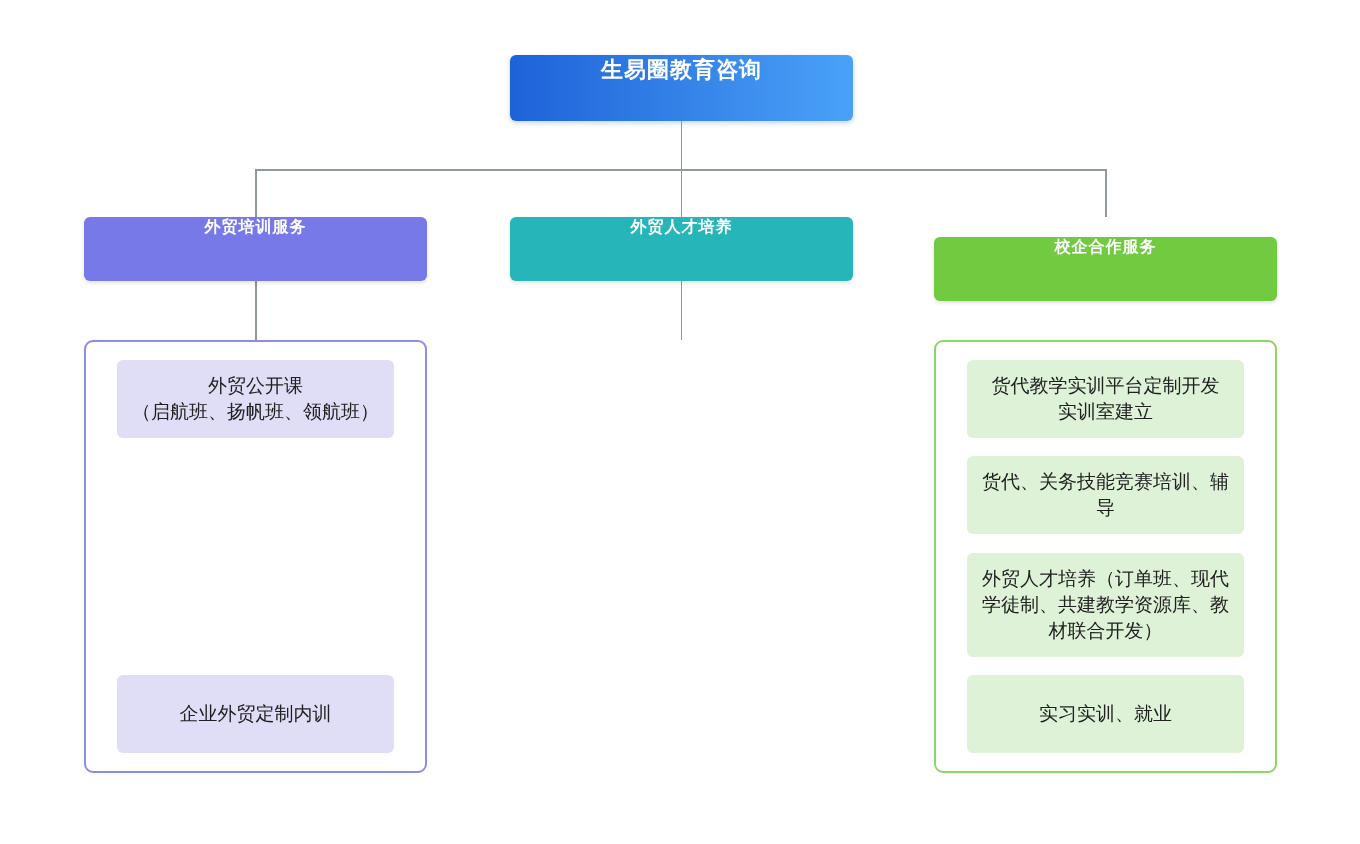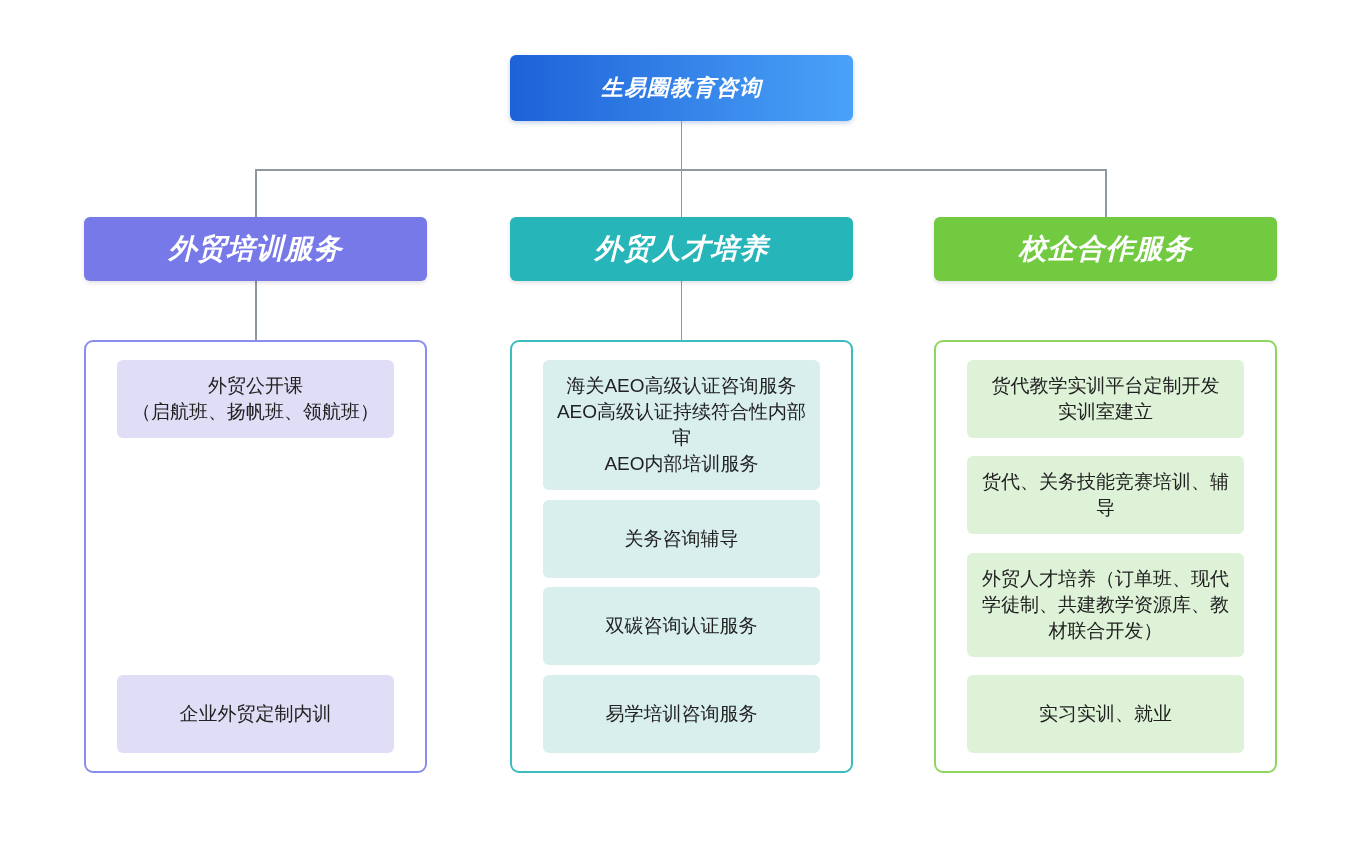--- a/index.html
+++ b/index.html
@@ -13,49 +13,47 @@
     width: 1360px;
     height: 844px;
     background: #ffffff;
     overflow: hidden;
   }
   
   .node {
     position: absolute;
     box-sizing: border-box;
     display: flex;
-    align-items: center;
     justify-content: center;
     text-align: center;
-    font-style: italic;
   }
   .root-node {
     left: 510px; top: 55px;
     width: 343px; height: 66px;
     border-radius: 6px;
     background: linear-gradient(90deg, var(--root-grad-start), var(--root-grad-end));
     color: var(--header-text);
     font-size: 22px;
     font-weight: bold;
     letter-spacing: 1px;
     box-shadow: 0 2px 5px rgba(20, 80, 180, 0.25);
   }
   .branch-header {
     top: 217px;
     width: 343px; height: 64px;
     border-radius: 6px;
     color: var(--header-text);
-    font-size: 28px;
+    font-size: 16px;
     font-weight: bold;
     letter-spacing: 1px;
     box-shadow: 0 2px 4px rgba(0, 0, 0, 0.12);
   }
   .branch-header.b1 { left: 84px;  background: var(--branch1-header); }
   .branch-header.b2 { left: 510px; background: var(--branch2-header); }
-  .branch-header.b3 { left: 934px; background: var(--branch3-header); }
+  .branch-header.b3 { left: 934px; background: var(--branch3-header); margin-top: 20px; }
   
   .group {
     position: absolute;
     top: 340px;
     width: 343px; height: 433px;
     box-sizing: border-box;
     background: #ffffff;
     border-radius: 9px;
     border: 2px solid;
     padding: 18px 31px;
@@ -124,28 +122,20 @@
   <div class="node branch-header b3">
     <span>校企合作服务</span>
   </div>
 
   <div class="group b1">
     <div class="item">外贸公开课
 （启航班、扬帆班、领航班）</div>
     <div class="item">企业外贸定制内训</div>
   </div>
 
-  <div class="group b2">
-    <div class="item">海关AEO高级认证咨询服务
-AEO高级认证持续符合性内部审
-AEO内部培训服务</div>
-    <div class="item">关务咨询辅导</div>
-    <div class="item">双碳咨询认证服务</div>
-    <div class="item">易学培训咨询服务</div>
-  </div>
 
   <div class="group b3">
     <div class="item">货代教学实训平台定制开发
 实训室建立</div>
     <div class="item">货代、关务技能竞赛培训、辅导</div>
     <div class="item">外贸人才培养（订单班、现代学徒制、共建教学资源库、教材联合开发）</div>
     <div class="item">实习实训、就业</div>
   </div>
 
 </div>

